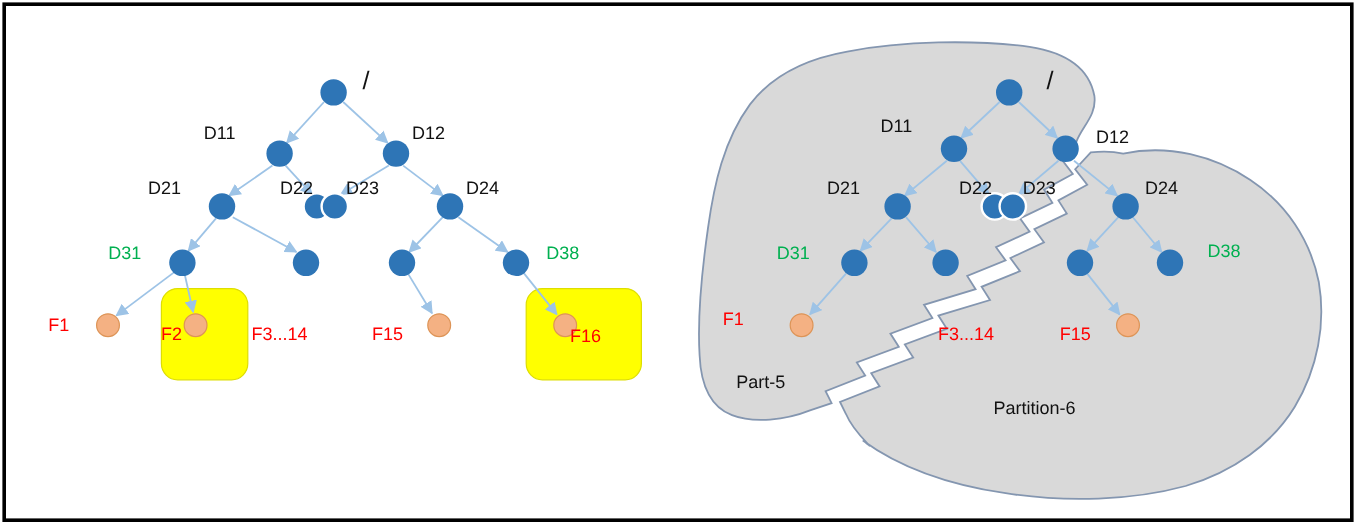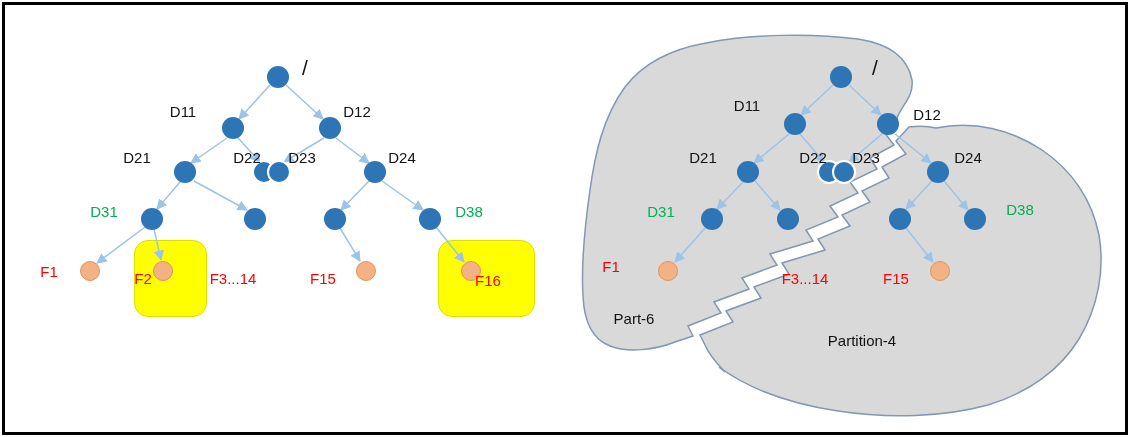--- a/index.html
+++ b/index.html
@@ -149,16 +149,16 @@
     <div class="lbl" style="left:927px;top:106px">D12</div>
     <div class="lbl" style="left:703px;top:149px">D21</div>
     <div class="lbl" style="left:813px;top:149px">D22</div>
     <div class="lbl" style="left:866px;top:149px">D23</div>
     <div class="lbl" style="left:968px;top:149px">D24</div>
     <div class="lbl green" style="left:661px;top:203px">D31</div>
     <div class="lbl green" style="left:1020px;top:201px">D38</div>
     <div class="lbl red" style="left:611px;top:258px">F1</div>
     <div class="lbl red" style="left:805px;top:270px">F3...14</div>
     <div class="lbl red" style="left:896px;top:270px">F15</div>
-    <div class="lbl" style="left:634px;top:310px">Part-6</div>
-    <div class="lbl" style="left:862px;top:332px">Partition-4</div>
+    <div class="lbl" style="left:634px;top:310px">Part-5</div>
+    <div class="lbl" style="left:862px;top:332px">Partition-6</div>
   </div>
 </div>
 
 </body></html>

